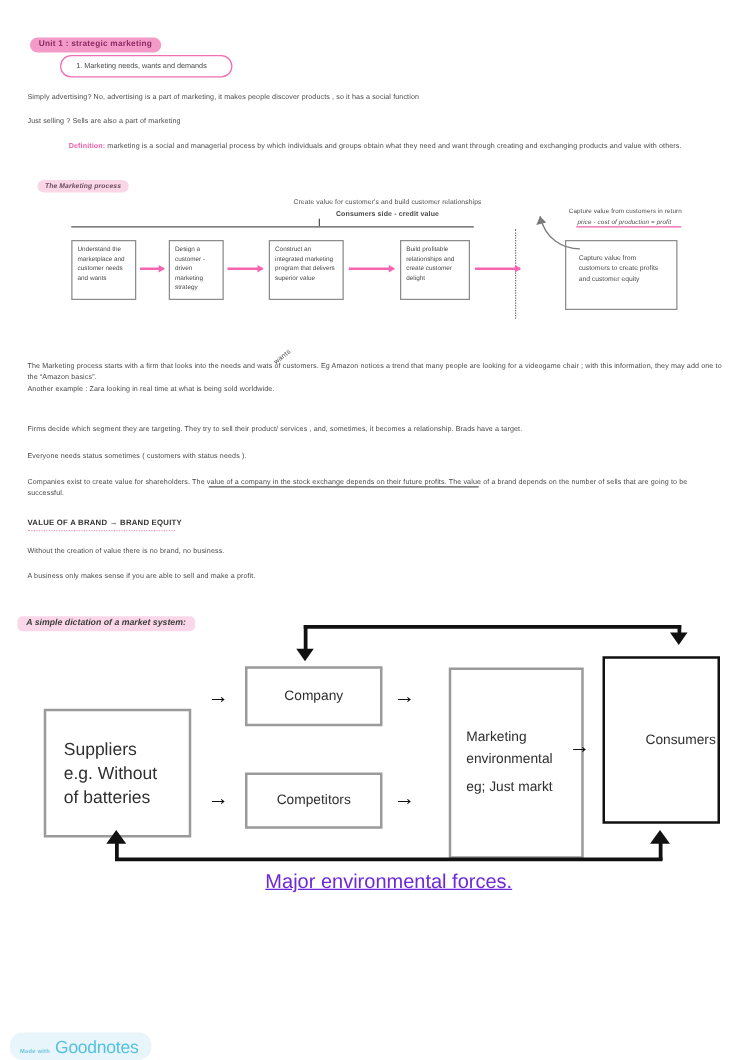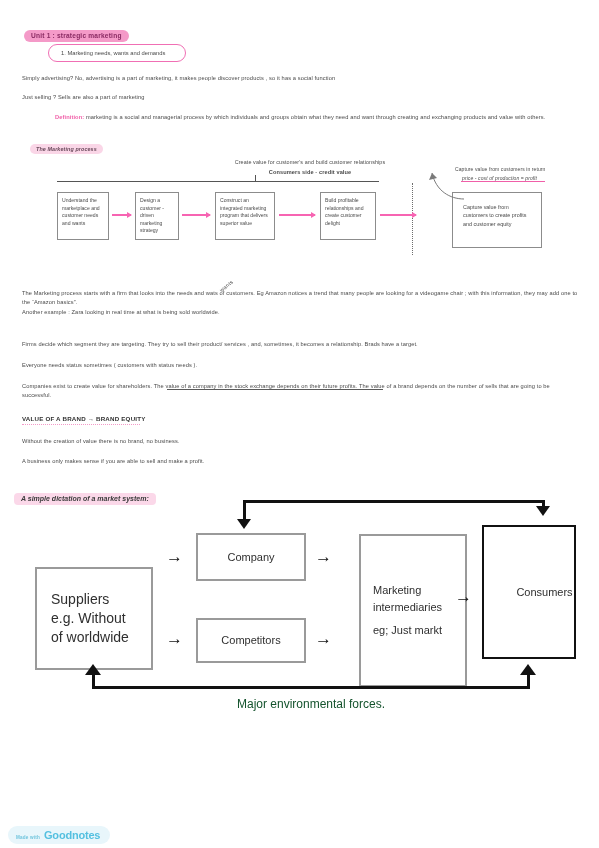--- a/index.html
+++ b/index.html
@@ -107,34 +107,34 @@
     border-left:7px solid transparent;
     border-right:7px solid transparent;
   }
   .bk-arrow-u{
     position:absolute;width:0;height:0;
     border-bottom:11px solid #111;
     border-left:8px solid transparent;
     border-right:8px solid transparent;
   }
   .glyph-arrow{position:absolute;font-size:17px;color:#111;line-height:1;}
-  .major{position:absolute;font-size:12px;color:#14532d;}
+  .major{position:absolute;font-size:16px;color:#6d28d9;text-decoration:underline;}
 
   
   .squig{position:absolute;font-size:5.4px;color:#4a4a4a;transform:rotate(-38deg);transform-origin:left bottom;letter-spacing:.3px;}
 
   
   .gn{
     position:absolute;left:8px;top:826px;
     background:#e8f6fb;border-radius:10px;
     padding:3px 10px 3px 8px;
     display:flex;align-items:baseline;gap:4px;
   }
   .gn .mw{font-size:4.6px;color:#6fc4dd;font-weight:bold;letter-spacing:.2px;}
-  .gn .nm{font-size:11px;color:#54c0e0;font-weight:bold;letter-spacing:-.2px;}
+  .gn .nm{font-size:14px;color:#54c0e0;font-weight:normal;letter-spacing:-.2px;}
 </style>
 </head>
 <body>
 
 <div class="page">
 
   <div class="hl-title" style="left:24px;top:30px;">Unit 1 : strategic marketing</div>
 
   <div class="pill" style="left:48px;top:44px;width:112px;">1.  Marketing needs, wants and demands</div>
 
@@ -194,36 +194,36 @@
 
   <div class="t p" style="left:22px;top:437px;width:400px;">Without the creation of value there is  no brand, no business.</div>
   <div class="t p" style="left:22px;top:457px;width:400px;">A business only makes sense if you are able to sell and make a profit.</div>
 
   <div class="hl-soft2" style="left:14px;top:493px;">A simple dictation of a market system:</div>
 
   <div class="mbox" style="left:35px;top:531px;width:118px;height:103px;margin-top:36px;">
     <div class="mlabel left">
       <span>Suppliers</span>
       <span>e.g. Without</span>
-      <span>of worldwide</span>
+      <span>of batteries</span>
     </div>
   </div>
 
   <div class="mbox" style="left:196px;top:533px;width:110px;height:48px;">
     <span class="mlabel sm">Company</span>
   </div>
 
   <div class="mbox" style="left:196px;top:618px;width:110px;height:45px;">
     <span class="mlabel sm">Competitors</span>
   </div>
 
   <div class="mbox" style="left:359px;top:534px;width:108px;height:153px;">
     <div class="mlabel left2 sm">
       <span>Marketing</span>
-      <span>intermediaries</span>
+      <span>environmental</span>
       <span style="height:6px"></span>
       <span>eg; Just markt</span>
     </div>
   </div>
 
   <div class="mbox black" style="left:482px;top:525px;width:94px;height:134px;">
     <span class="mlabel sm">Consumers</span>
   </div>
 
   <div class="glyph-arrow" style="left:166px;top:548px;">→</div>

